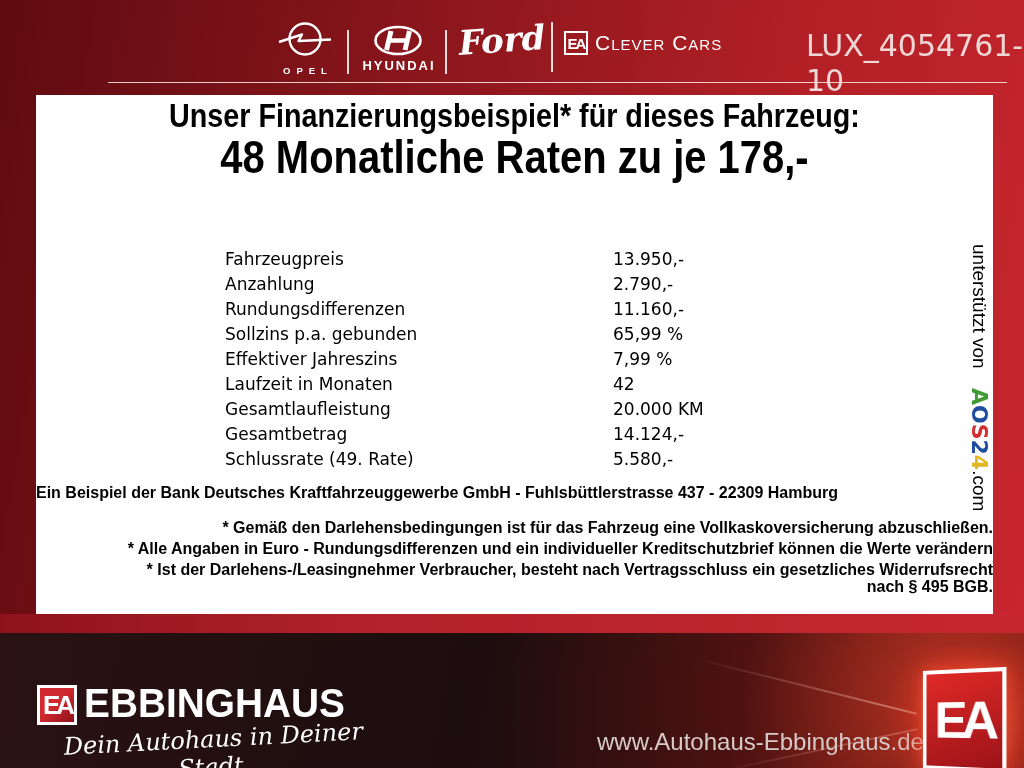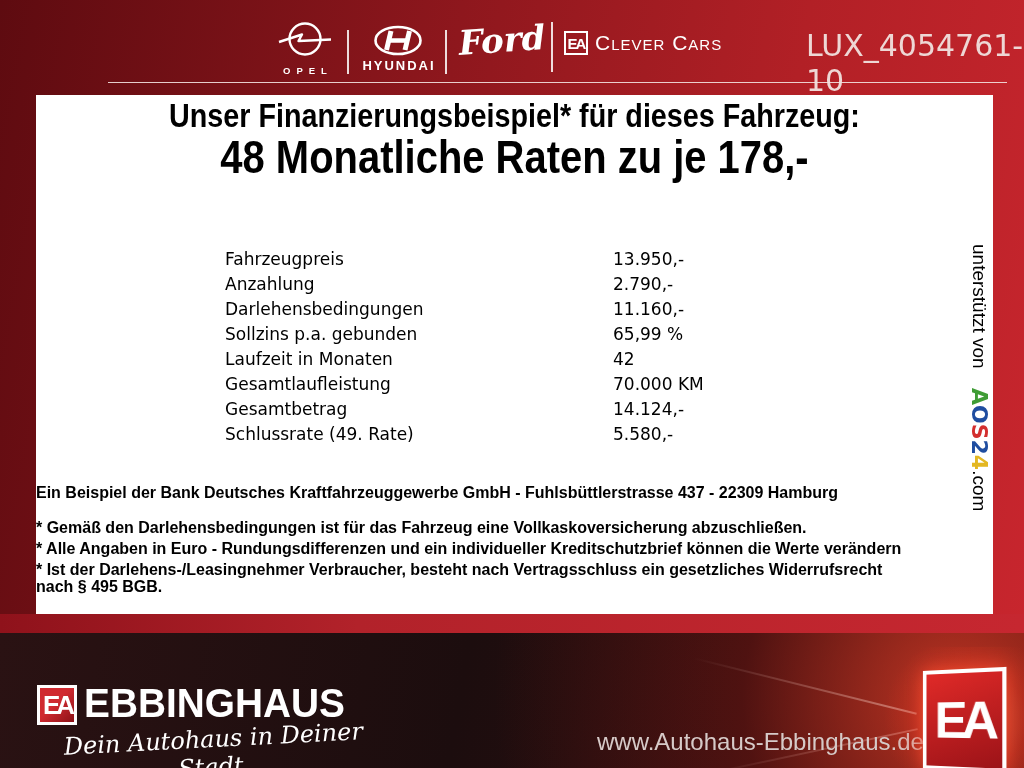--- a/index.html
+++ b/index.html
@@ -35,21 +35,21 @@
   .title1 { position:absolute; top:2px; width:100%; text-align:center; font-weight:bold;
             font-size:33px; transform:scaleX(.87); }
   .title2 { position:absolute; top:34px; width:100%; text-align:center; font-weight:bold;
             font-size:47px; transform:scaleX(.85); }
   .ftable { position:absolute; left:189px; top:104px; width:640px;
             font-family:"DejaVu Sans", sans-serif; font-size:17px;margin-top:48px; }
   .frow { line-height:25px; white-space:nowrap; }
   .flabel { display:inline-block; width:388px; }
   .banknote { position:absolute; top:389px; width:100%; text-align:left;
               font-weight:bold; font-size:16px; }
-  .footnotes { position:absolute; top:424px; width:100%; text-align:left;
+  .footnotes { position:absolute; top:424px; width:100%; text-align:right;
                font-weight:bold; font-size:16px; line-height:17px; }
   .fngroup { margin-bottom:4px; }
   
   .support { position:absolute; left:948px; top:244px; height:300px; width:44px;
              writing-mode:vertical-rl; color:#000; font-size:19px; white-space:nowrap;
              font-family:"Liberation Sans", sans-serif; }
   .aos { font-weight:bold; font-size:22px; font-family:"DejaVu Sans", sans-serif; }
   .aos-0 { color:#3f9c35; } .aos-1 { color:#1f4da0; } .aos-2 { color:#d32f2f; }
   .aos-3 { color:#1f4da0; } .aos-4 { color:#e3b722; }
   .support .gap { display:inline-block; height:14px; }
@@ -145,30 +145,33 @@
     <div class="title2">48 Monatliche Raten zu je 178,-</div>
 
     <div class="ftable">
       <div class="frow">
         <span class="flabel">Fahrzeugpreis</span><span class="fvalue">13.950,-</span>
       </div>
       <div class="frow">
         <span class="flabel">Anzahlung</span><span class="fvalue">2.790,-</span>
       </div>
       <div class="frow">
-        <span class="flabel">Darlehensbedingungen</span><span class="fvalue">11.160,-</span>
+        <span class="flabel">Rundungsdifferenzen</span><span class="fvalue">11.160,-</span>
       </div>
       <div class="frow">
         <span class="flabel">Sollzins p.a. gebunden</span><span class="fvalue">65,99 %</span>
       </div>
       <div class="frow">
+        <span class="flabel">Effektiver Jahreszins</span><span class="fvalue">7,99 %</span>
+      </div>
+      <div class="frow">
         <span class="flabel">Laufzeit in Monaten</span><span class="fvalue">42</span>
       </div>
       <div class="frow">
-        <span class="flabel">Gesamtlaufleistung</span><span class="fvalue">70.000 KM</span>
+        <span class="flabel">Gesamtlaufleistung</span><span class="fvalue">20.000 KM</span>
       </div>
       <div class="frow">
         <span class="flabel">Gesamtbetrag</span><span class="fvalue">14.124,-</span>
       </div>
       <div class="frow">
         <span class="flabel">Schlussrate (49. Rate)</span><span class="fvalue">5.580,-</span>
       </div>
     </div>
 
     <div class="banknote">Ein Beispiel der Bank Deutsches Kraftfahrzeuggewerbe GmbH - Fuhlsbüttlerstrasse 437 - 22309 Hamburg</div>

